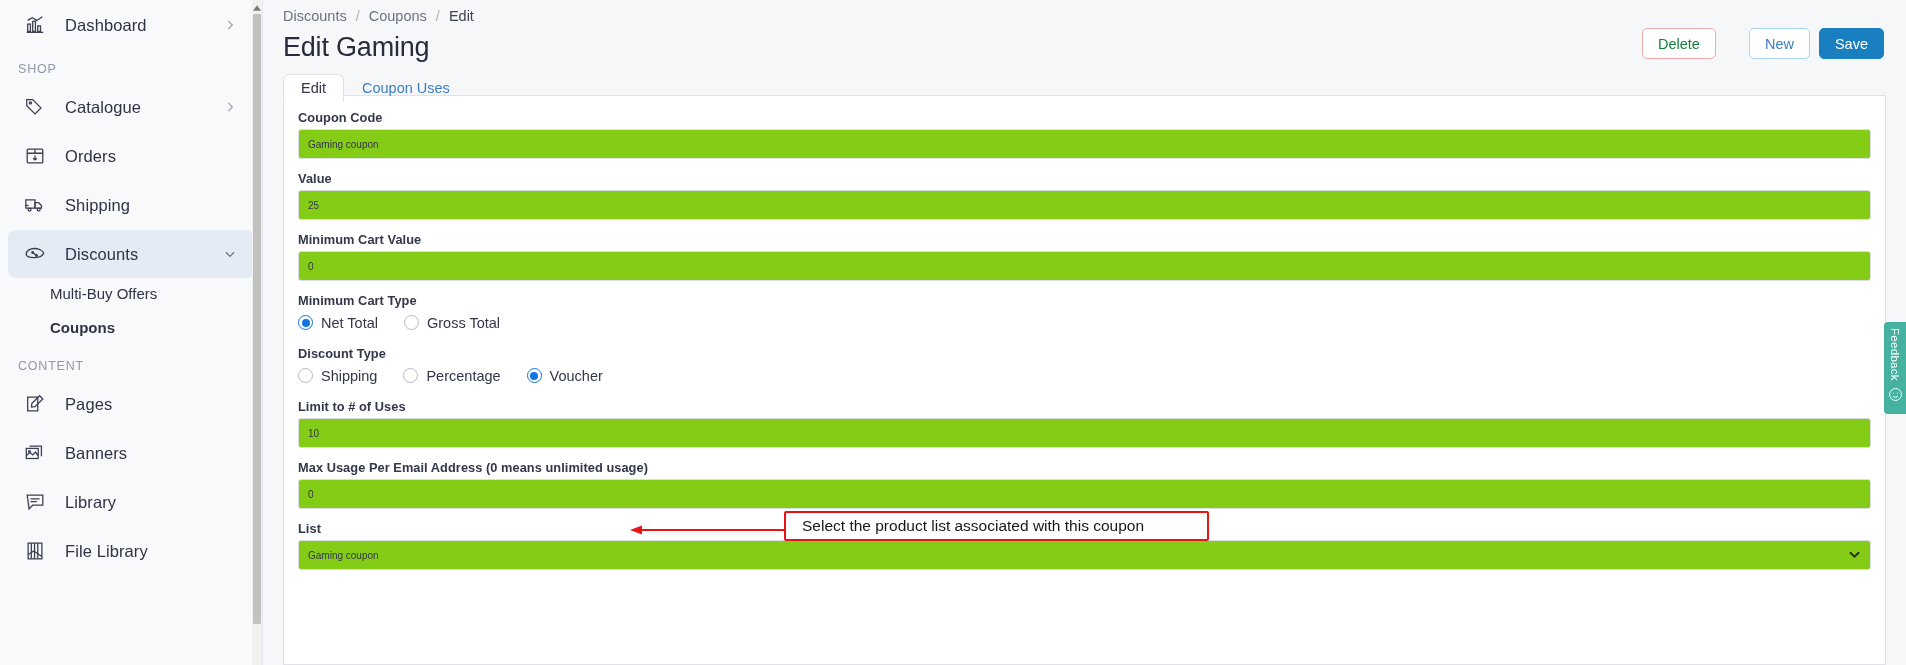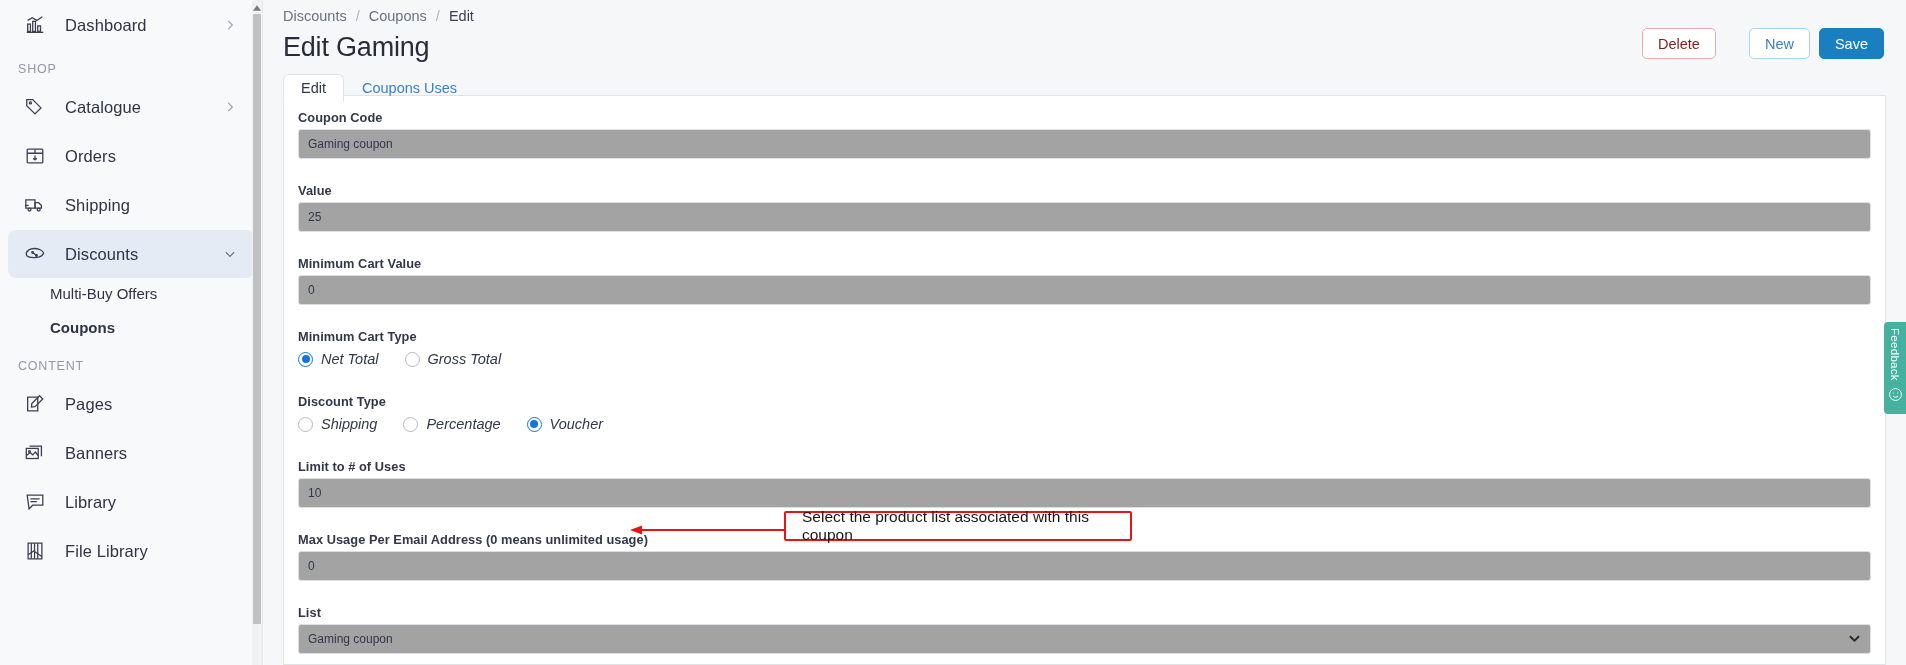--- a/index.html
+++ b/index.html
@@ -118,21 +118,21 @@
   .btn {
     height: 31px;
     padding: 0 15px;
     border-radius: 5px;
     font-size: 14.5px;
     display: flex; align-items: center; justify-content: center;
     cursor: pointer;
     background: #ffffff;
     border: 1px solid transparent;
   }
-  .btn-delete { border-color: #f0a9a9; color: #7f1d1d; }
+  .btn-delete { border-color: #f0a9a9; color: #15803d; }
   .btn-new { border-color: #a9d3ef; color: #3b7fc4; margin-left: 24px; }
   .btn-save { background: #1a7fc1; border-color: #1a7fc1; color: #ffffff; }
 
   .tabs {
     margin: 10px 0 0 20px;
     display: flex; align-items: flex-end;
     height: 28px;
     position: relative;
     z-index: 3;
   }
@@ -157,35 +157,35 @@
   .panel {
     position: absolute;
     left: 20px; right: 20px; top: 95px; bottom: 0;
     background: #ffffff;
     border: 1px solid #e0e2e8;
     border-top: 1px solid #e0e2e8;
     padding: 14px 14px 0 14px;
     overflow: hidden;
   }
 
-  .field { margin-bottom: 24px; }
+  .field { margin-bottom: 12px; }
   .field-label {
     font-size: 12.8px;
     font-weight: bold;
     color: #32374a;
     margin-bottom: 4px;
     letter-spacing: .05px;
   }
   .input, .select {
     width: 100%;
     height: 30px;
     border: 1px solid #dcdfe5;
     border-radius: 3px;
-    background: #a3a3a3;
-    font-size: 12px;
+    background: #84cc16;
+    font-size: 10px;
     color: #32374a;
     padding: 0 9px;
     display: flex; align-items: center;
     font-family: "Liberation Sans", sans-serif;
     outline: none;
   }
   .select { position: relative; padding-right: 28px; }
   .select .caret {
     position: absolute; right: 10px; top: 50%;
     transform: translateY(-50%);
@@ -193,24 +193,23 @@
     font-size: 11px;
     line-height: 1;
   }
 
   .radio-row {
     display: flex; align-items: center;
     height: 22px;
     gap: 0;
   }
   .radio-opt {
-    display: flex; align-items: center;
+    display: flex; 
     margin-right: 26px;
     cursor: pointer;
-    font-style: italic;
   }
   .radio {
     width: 15px; height: 15px;
     border-radius: 50%;
     border: 1.6px solid #b4b9c4;
     background: #ffffff;
     position: relative;
     flex: 0 0 15px;
   }
   .radio.checked { border-color: #1274e0; }
@@ -226,21 +225,21 @@
   .radio-label {
     margin-left: 8px;
     font-size: 14.5px;
     color: #32374a;
   }
 
   
   .anno-box {
     position: absolute;
     left: 521px; top: 511px;
-    width: 348px; height: 30px;
+    width: 425px; height: 30px;
     background: #ffffff;
     border: 2px solid #e81414;
     border-radius: 2px;
     display: flex; align-items: center;
     padding-left: 16px;
     font-size: 15.5px;
     color: #171717;
     z-index: 20;
   }
   .anno-arrow {
@@ -431,21 +430,21 @@
     <h1 class="page-title">Edit Gaming</h1>
 
     <div class="actions">
       <div class="btn btn-delete">Delete</div>
       <div class="btn btn-new">New</div>
       <div class="btn btn-save">Save</div>
     </div>
 
     <div class="tabs">
       <div class="tab active">Edit</div>
-      <div class="tab">Coupons Uses</div>
+      <div class="tab">Coupon Uses</div>
     </div>
 
     <div class="panel">
 
       <div class="field">
         <div class="field-label">Coupon Code</div>
         <input class="input" type="text" value="Gaming coupon" style="">
       </div>
 
       <div class="field">

